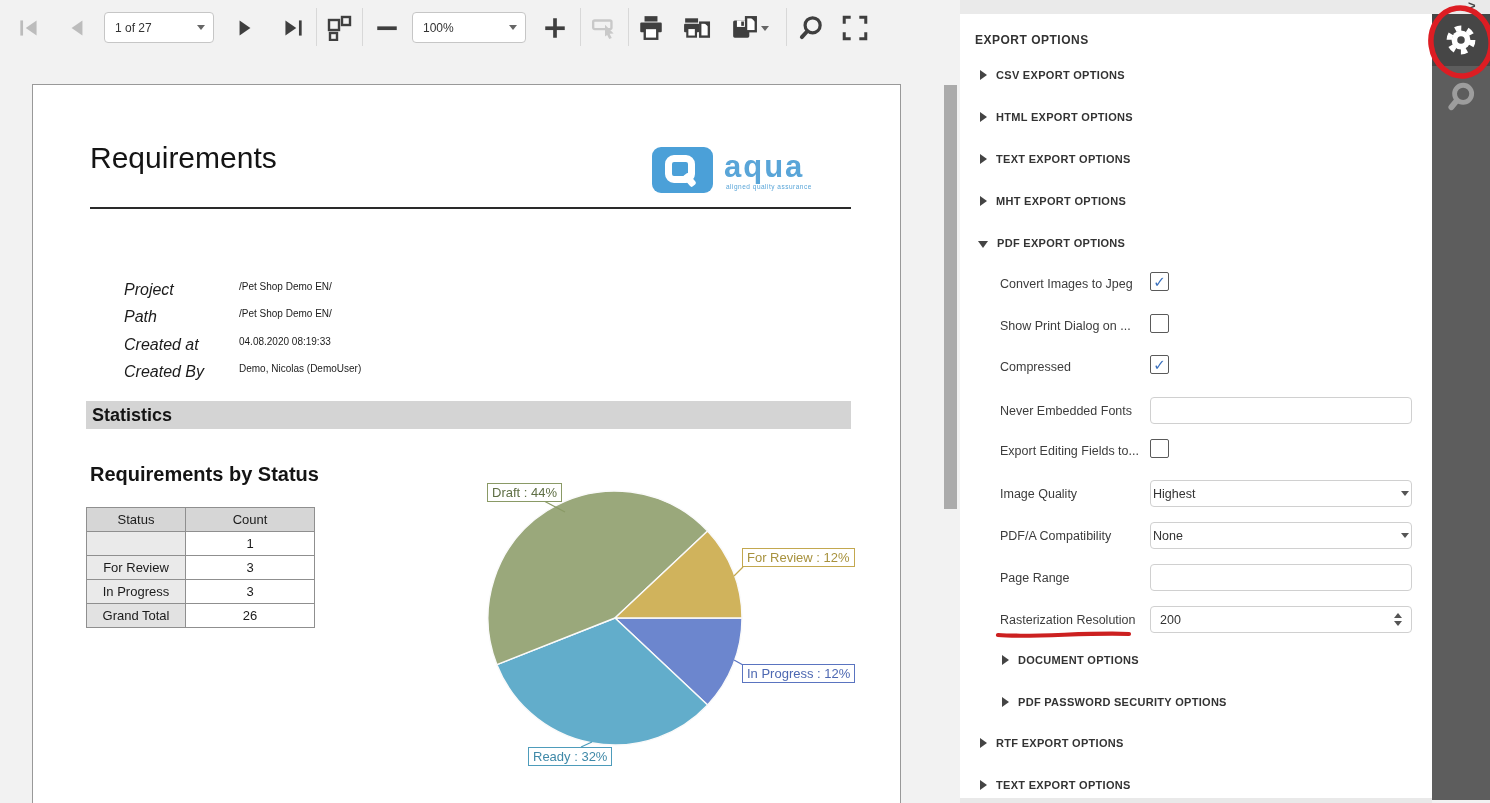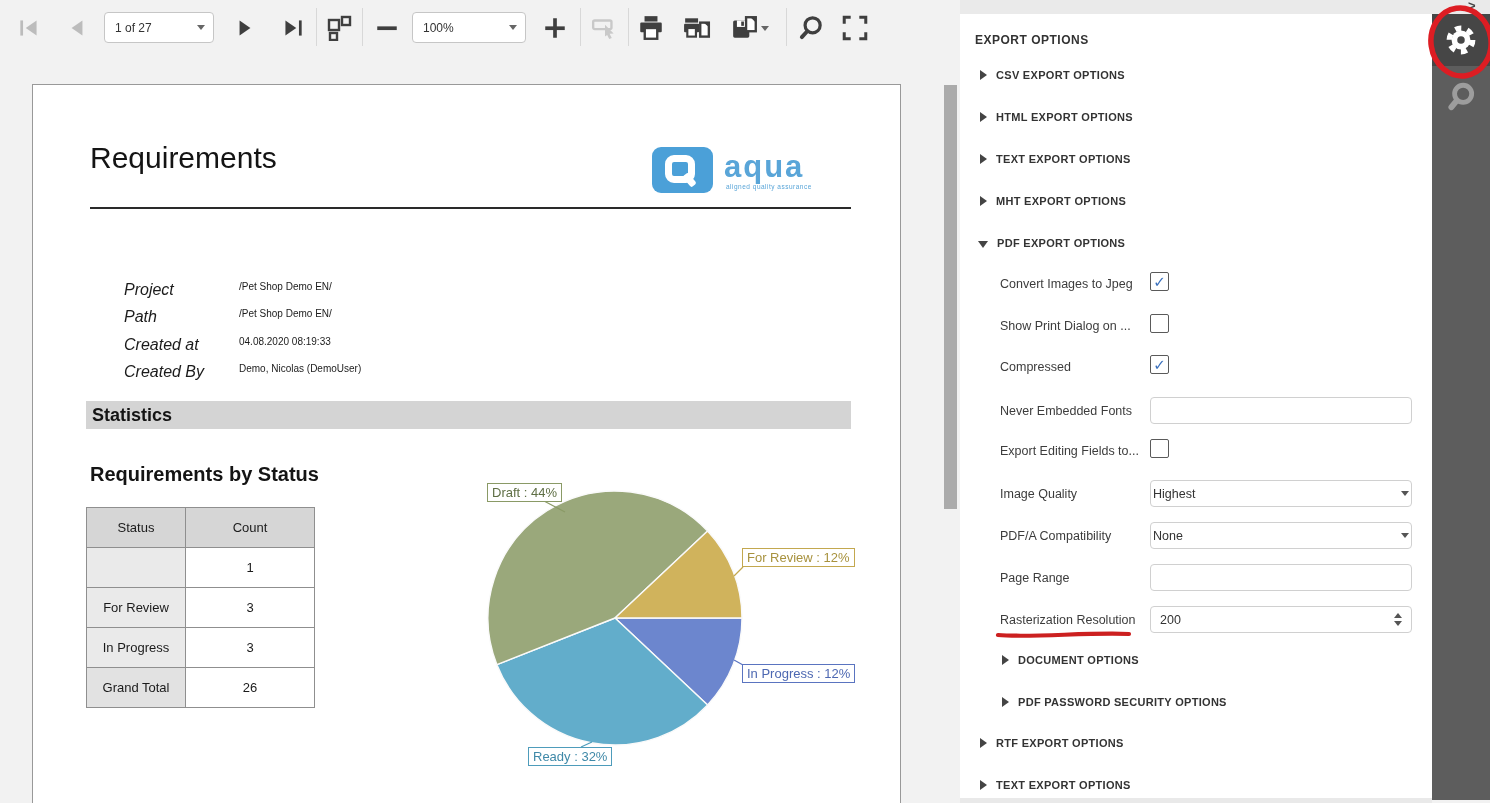--- a/index.html
+++ b/index.html
@@ -23,21 +23,21 @@
   .logo-sq { position:absolute; left:0; top:0; width:61px; height:46px; background:#4ba0d8; border-radius:9px; }
   .logo-q { position:absolute; left:13px; top:8px; width:30px; height:28px; border:7px solid #fff; border-radius:9px; }
   .logo-tail { position:absolute; left:34px; top:26px; width:7px; height:14px; background:#fff; transform:rotate(-40deg); border-radius:2px; }
   .logo-word { position:absolute; left:72px; top:2px; font-size:31px; font-weight:bold; color:#59a5d8; letter-spacing:2px; }
   .logo-tag { position:absolute; left:74px; top:36px; font-size:6.5px; color:#59a5d8; letter-spacing:0.5px; }
   .section-bar { position:absolute; left:53px; width:765px; height:28px; background:#d4d4d4; font-size:18px; font-weight:bold; color:#141414; line-height:28px; padding-left:6px; }
   .fld-label { position:absolute; left:91px; font-size:16px; color:#1b1b1b;font-style:italic; }
   .fld-value { position:absolute; left:206px; font-size:10px; color:#1b1b1b; }
   .chart-heading { position:absolute; left:57px; top:378px; font-size:20px; font-weight:600; color:#141414; }
   table.stats { position:absolute; left:53px; top:422px; border-collapse:collapse; font-size:13px; color:#1b1b1b; }
-  table.stats td, table.stats th { border:1px solid #8f8f8f; text-align:center; height:21px; padding:12px 4px; font-weight:normal;margin-top:12px; }
+  table.stats td, table.stats th { border:1px solid #8f8f8f; text-align:center; height:21px; padding:4px 4px; font-weight:normal;margin-top:12px; }
   table.stats th { background:#d6d6d6; width:99px; }
   table.stats th.c2 { width:129px; }
   table.stats td.stat { background:#eaeaea; }
   table.stats tr.total td.stat { background:#e2e2e2; }
 
   
   .pie-wrap { position:absolute; left:428px; top:386px; width:380px; height:312px; }
   .pie-label { position:absolute; background:#fff; border:1px solid; font-size:13px; padding:1px 4px; white-space:nowrap; }
   .lbl-draft { left:26px; top:12px; border-color:#8a9a66; color:#5f6f45; }
   .lbl-review { left:281px; top:77px; border-color:#c3a84f; color:#a8923e; }

